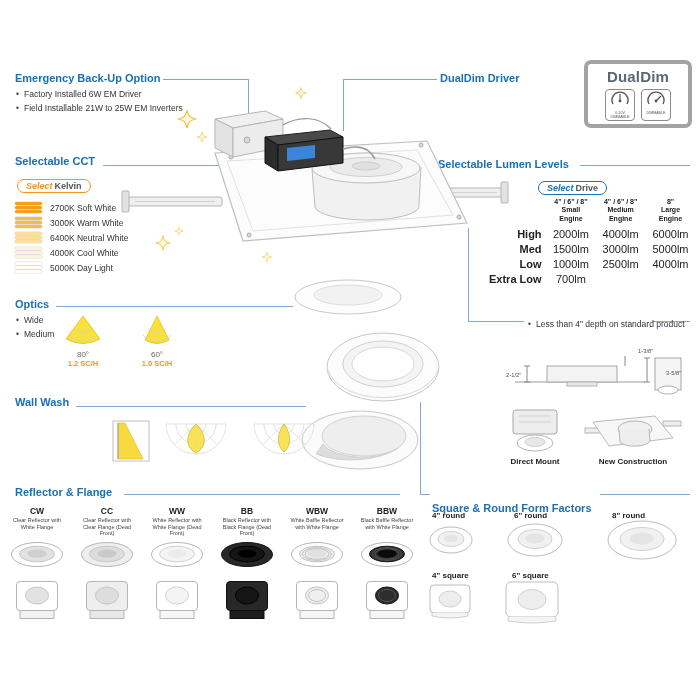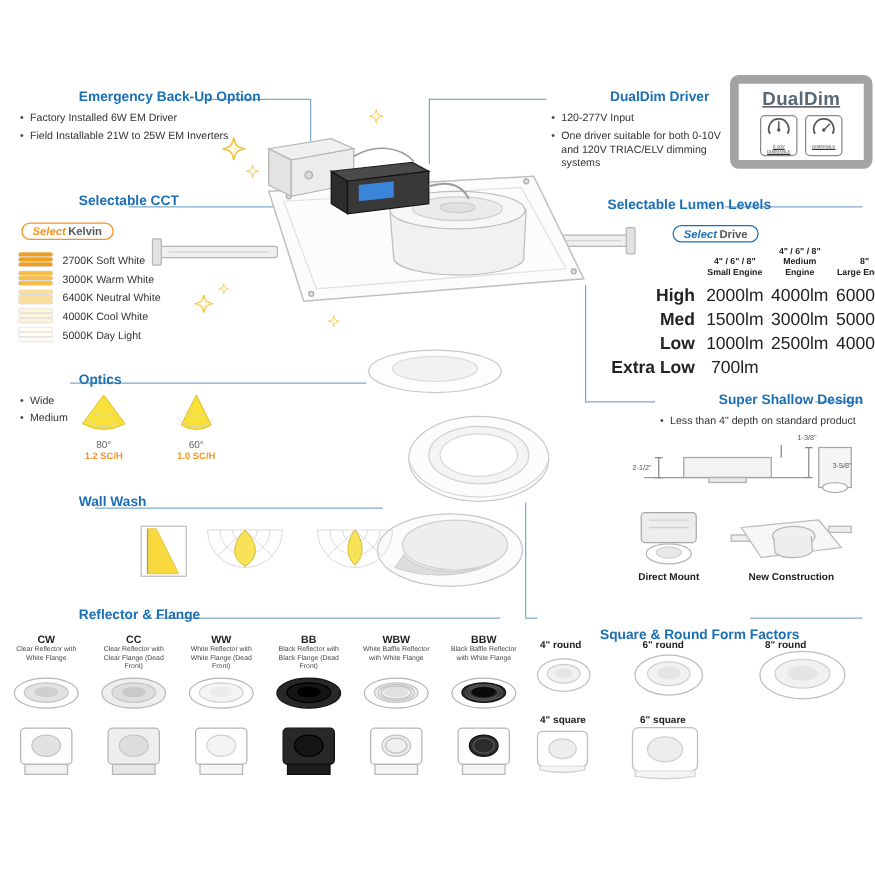--- a/index.html
+++ b/index.html
@@ -1,41 +1,41 @@
 <!DOCTYPE html>
 <html><head>
 <meta charset="utf-8">
 <style>
   html,body{margin:0;padding:0;background:#fff;}
   .canvas{position:relative;width:700px;height:700px;background:#ffffff;overflow:hidden;
           font-family:"Liberation Sans", sans-serif;color:#333;}
   .abs{position:absolute;}
-  .sec-title{color:#1a6fb5;font-weight:bold;font-size:11px;white-space:nowrap;margin-left:48px;}
+  .sec-title{color:#1a6fb5;font-weight:bold;font-size:11px;white-space:nowrap;}
   .hline{position:absolute;height:1px;background:#7fa9cd;}
   .vline{position:absolute;width:1px;background:#7fa9cd;}
   .bullets{list-style:none;margin:5px 0 0;padding:0;font-size:8.5px;color:#333;}
   .bullets li{margin:0 0 3px;padding-left:9px;position:relative;line-height:1.3;}
   .bullets li::before{content:"•";position:absolute;left:1px;color:#444;}
   .badge{display:inline-flex;align-items:center;border:1.2px solid #f7941d;border-radius:9px;
          padding:1px 8px;font-size:9px;background:#fff;}
   .badge .sel{color:#f7941d;font-weight:bold;font-style:italic;}
   .badge .suf{color:#555;font-weight:bold;margin-left:2px;}
   .badge.blue{border-color:#1a6fb5;}
   .badge.blue .sel{color:#1a6fb5;}
   .cct-row{display:flex;align-items:center;gap:8px;margin-bottom:4px;text-align:center;}
   .swatch{width:27px;height:11px;display:flex;flex-direction:column;justify-content:space-between;}
   .swatch i{display:block;height:2.6px;border-radius:2px;box-shadow:0 0 0 0.5px rgba(0,0,0,0.14);}
   .cct-label{font-size:8.5px;color:#333;}
   .lum-table{border-collapse:collapse;}
   .lum-table th{font-size:7px;line-height:1.2;padding:0 2px 3px;text-align:center;color:#222;vertical-align:bottom;}
-  .lum-table td{font-size:14px;padding:1.5px 3px;text-align:center;color:#222;margin-left:11px;}
+  .lum-table td{font-size:11px;padding:1.5px 3px;text-align:center;color:#222;margin-left:11px;}
   .lum-table td.rl{font-weight:bold;text-align:right;padding-right:6px;white-space:nowrap;}
   .beam-label{font-size:8px;color:#666;text-align:center;}
   .beam-sc{font-size:7.5px;color:#f7941d;font-weight:bold;}
-  .dualdim-box{border:7px solid #a3a3a3;border-radius:7px;background:#fff;text-align:center;padding:4px 4px 3px;text-decoration:underline;}
+  .dualdim-box{border:4px solid #a3a3a3;border-radius:7px;background:#fff;text-align:center;padding:4px 4px 3px;}
   .dualdim-name{font-size:15px;font-weight:bold;color:#5a6875;letter-spacing:0.2px;}
   .dim-icons{display:flex;justify-content:center;gap:6px;margin-top:4px;}
   .dim-icon{width:28px;border:1px solid #8a8a8a;border-radius:4px;padding:1px 0 1px;}
   .dim-cap{font-size:3.6px;color:#555;line-height:1.15;text-align:center;}
   .ref-wrap{display:flex;gap:16px;}
   .ref-col{flex:1;text-align:center;}
   .ref-code{font-size:8.5px;font-weight:bold;color:#222;}
   .ref-desc{font-size:5.5px;color:#444;line-height:1.2;min-height:21px;margin-top:1px;}
   .ref-round{margin-top:3px;}
   .ref-square{margin-top:7px;}
@@ -68,24 +68,20 @@
   <div class="abs" style="left:15px;top:72px;width:240px">
     <div class="sec-title">Emergency Back-Up Option</div>
     <ul class="bullets">
       <li>Factory Installed 6W EM Driver</li>
       <li>Field Installable 21W to 25W EM Inverters</li>
     </ul>
   </div>
 
   <div class="abs" style="left:440px;top:72px;width:146px">
     <div class="sec-title">DualDim Driver</div>
-    <ul class="bullets">
-      <li>120-277V Input</li>
-      <li>One driver suitable for both 0-10V and 120V TRIAC/ELV dimming systems</li>
-    </ul>
   </div>
 
   <div class="abs dualdim-box" style="left:584px;top:60px;width:92px">
     <div class="dualdim-name">DualDim</div>
     <div class="dim-icons">
       <div class="dim-icon">
         <svg width="26" height="16" viewBox="0 0 26 16">
           <path d="M6,13 A8,8 0 1 1 20,13" fill="none" stroke="#555" stroke-width="1.4"></path>
           <line x1="13" y1="10" x2="13" y2="3" stroke="#555" stroke-width="1.2"></line>
           <circle cx="13" cy="10" r="1.4" fill="#555"></circle>
@@ -300,21 +296,20 @@
     <svg width="46" height="32" viewBox="0 0 46 32">
       <path d="M23,2 L11,26 Q23,33 35,26 Z" fill="#f9e13c" stroke="#e3bd1f" stroke-width="0.8"></path>
       <path d="M9,21 A17,15 0 0 0 37,21" fill="none" stroke="#cfcfcf" stroke-width="0.7"></path>
       <path d="M14,15 A12,11 0 0 0 32,15" fill="none" stroke="#cfcfcf" stroke-width="0.7"></path>
     </svg>
     <div class="beam-label">60°</div>
     <div class="beam-sc">1.0 SC/H</div>
   </div>
 
   <div class="abs" style="left:527px;top:314px;width:165px">
-    <div class="sec-title">Super Shallow Design</div>
     <ul class="bullets">
       <li>Less than 4" depth on standard product</li>
     </ul>
   </div>
   <svg class="abs" style="left:515px;top:350px" width="175" height="52" viewBox="0 0 175 52">
     <line x1="0" y1="32" x2="130" y2="32" stroke="#999"></line>
     <rect x="32" y="16" width="70" height="16" fill="#f3f3f3" stroke="#a5a5a5"></rect>
     <rect x="52" y="32" width="30" height="4" fill="#e8e8e8" stroke="#b0b0b0"></rect>
     <rect x="140" y="8" width="26" height="32" fill="#f5f5f5" stroke="#a5a5a5"></rect>
     <ellipse cx="153" cy="40" rx="10" ry="4" fill="#fff" stroke="#b0b0b0"></ellipse>

